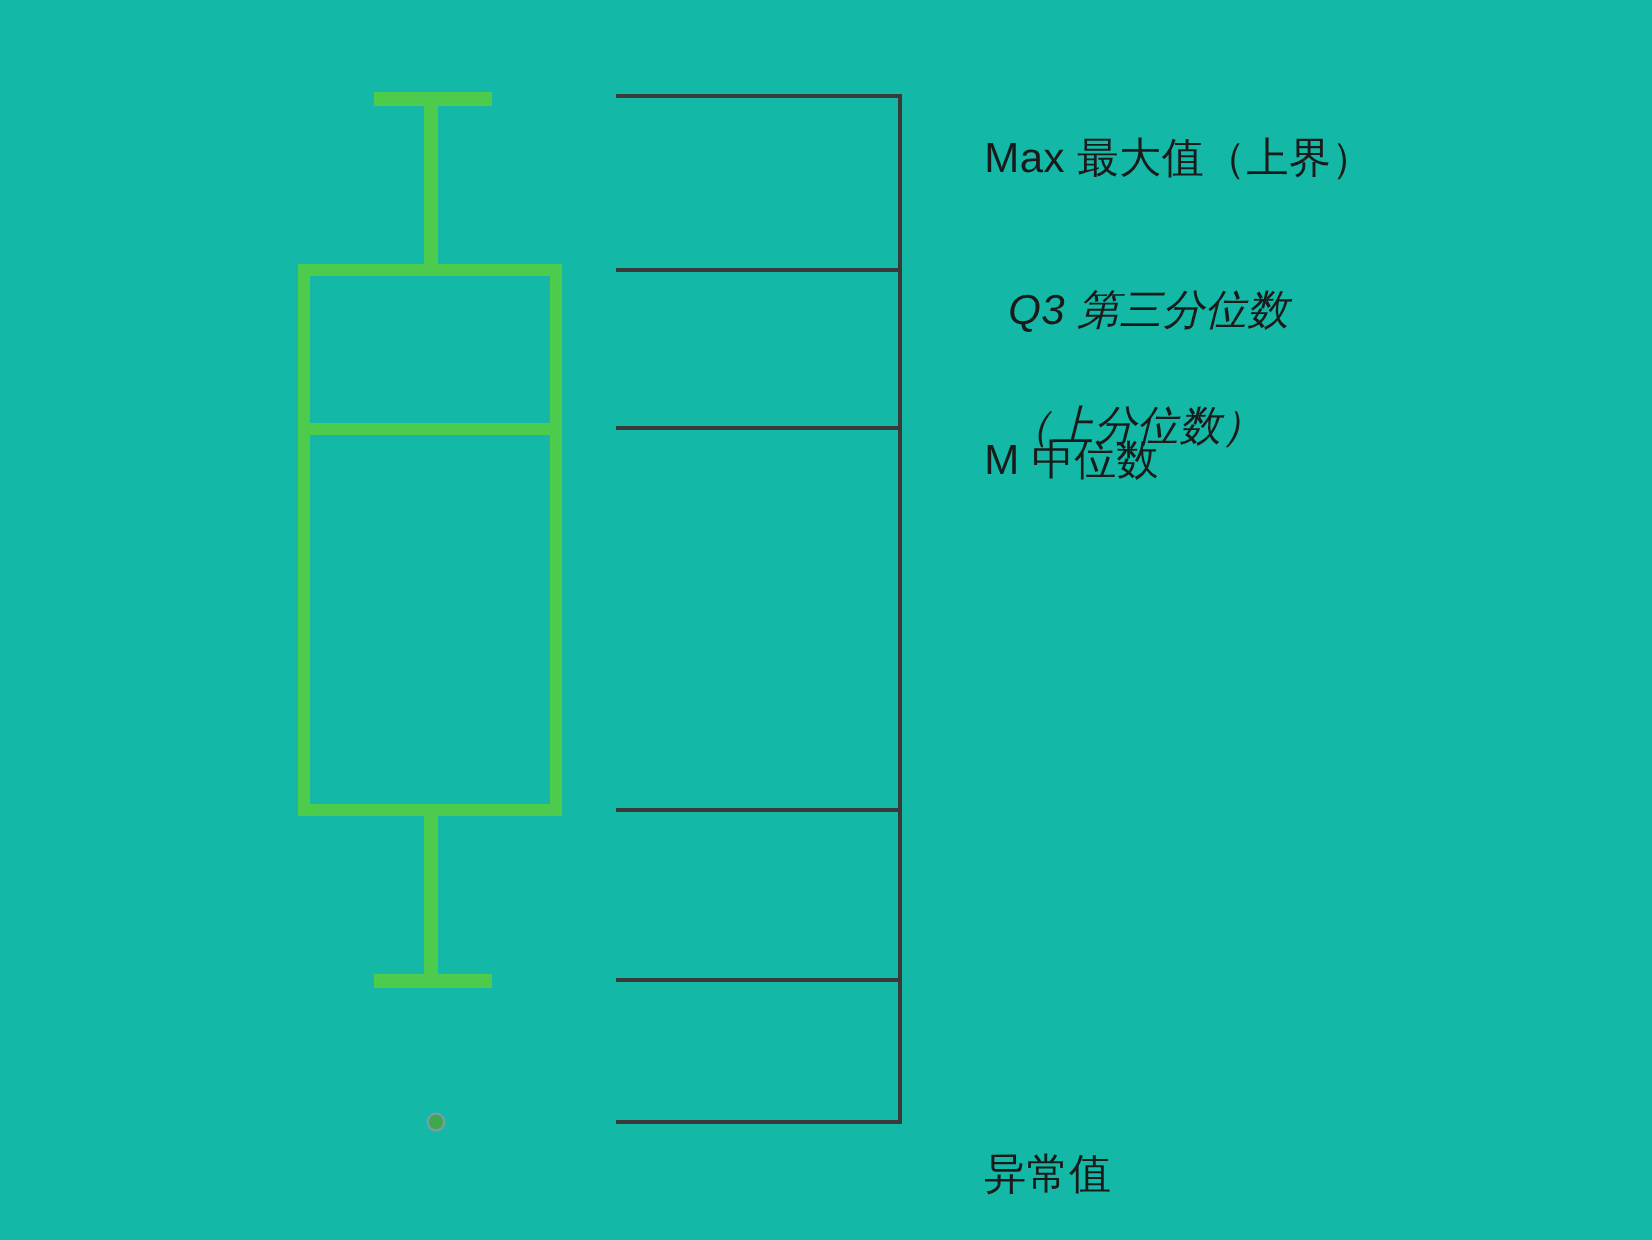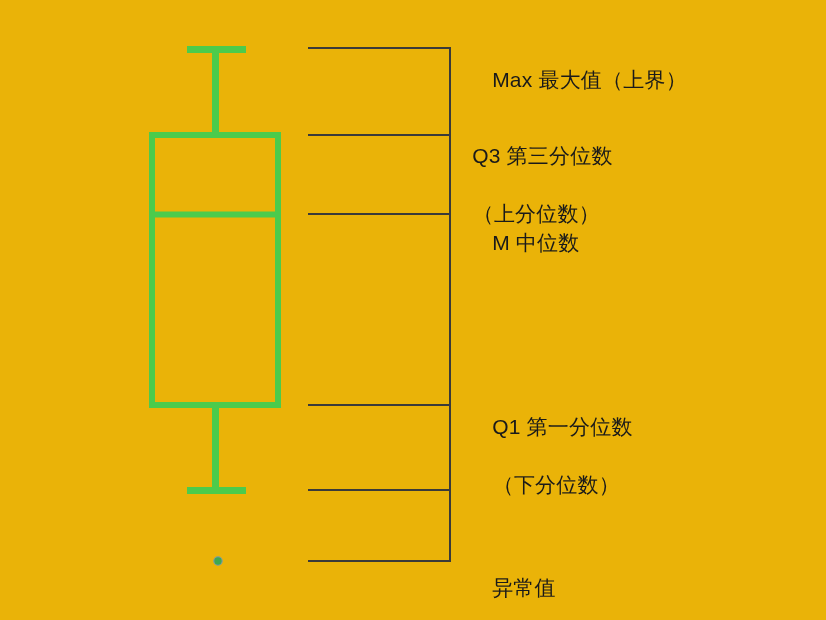--- a/index.html
+++ b/index.html
@@ -10,40 +10,40 @@
   body {
     width: 826px;
     height: 620px;
     font-family: "Liberation Sans", "DejaVu Sans", sans-serif;
     overflow: hidden;
   }
   #canvas {
     position: relative;
     width: 826px;
     height: 620px;
-    background: #eab308;
+    background: #14b8a6;
   }
   #boxplot-svg {
     position: absolute;
     left: 0;
     top: 0;
     width: 826px;
     height: 620px;
   }
   .label {
     position: absolute;
     color: #1a1a1a;
     font-size: 21px;
     line-height: 29px;
     white-space: pre;
     letter-spacing: 0.2px;
   }
   .label-max   { left: 468px; top: 36px; }
-  .label-q3    { left: 448px; top: 112px; }
-  .label-m     { left: 468px; top: 199px; }
+  .label-q3    { left: 480px; top: 112px; font-style: italic; }
+  .label-m     { left: 468px; top: 187px; }
   .label-q1    { left: 468px; top: 383px; }
   .label-min   { left: 468px; top: 475px; }
   .label-out   { left: 468px; top: 544px; }
   .label-line2 { display: block; text-indent: 12px; text-align: center; }
 </style>
 </head>
 <body>
 
 <div id="canvas">
 
@@ -84,23 +84,19 @@
 
   <div class="label label-q3">
     <span>Q3 第三分位数</span>
     <span class="label-line2">（上分位数）</span>
   </div>
 
   <div class="label label-m">
     <span>M 中位数</span>
   </div>
 
-  <div class="label label-q1">
-    <span>Q1 第一分位数</span>
-    <span class="label-line2">（下分位数）</span>
-  </div>
 
 
   <div class="label label-out">
     <span>异常值</span>
   </div>
 
 </div>
 
 </body></html>

